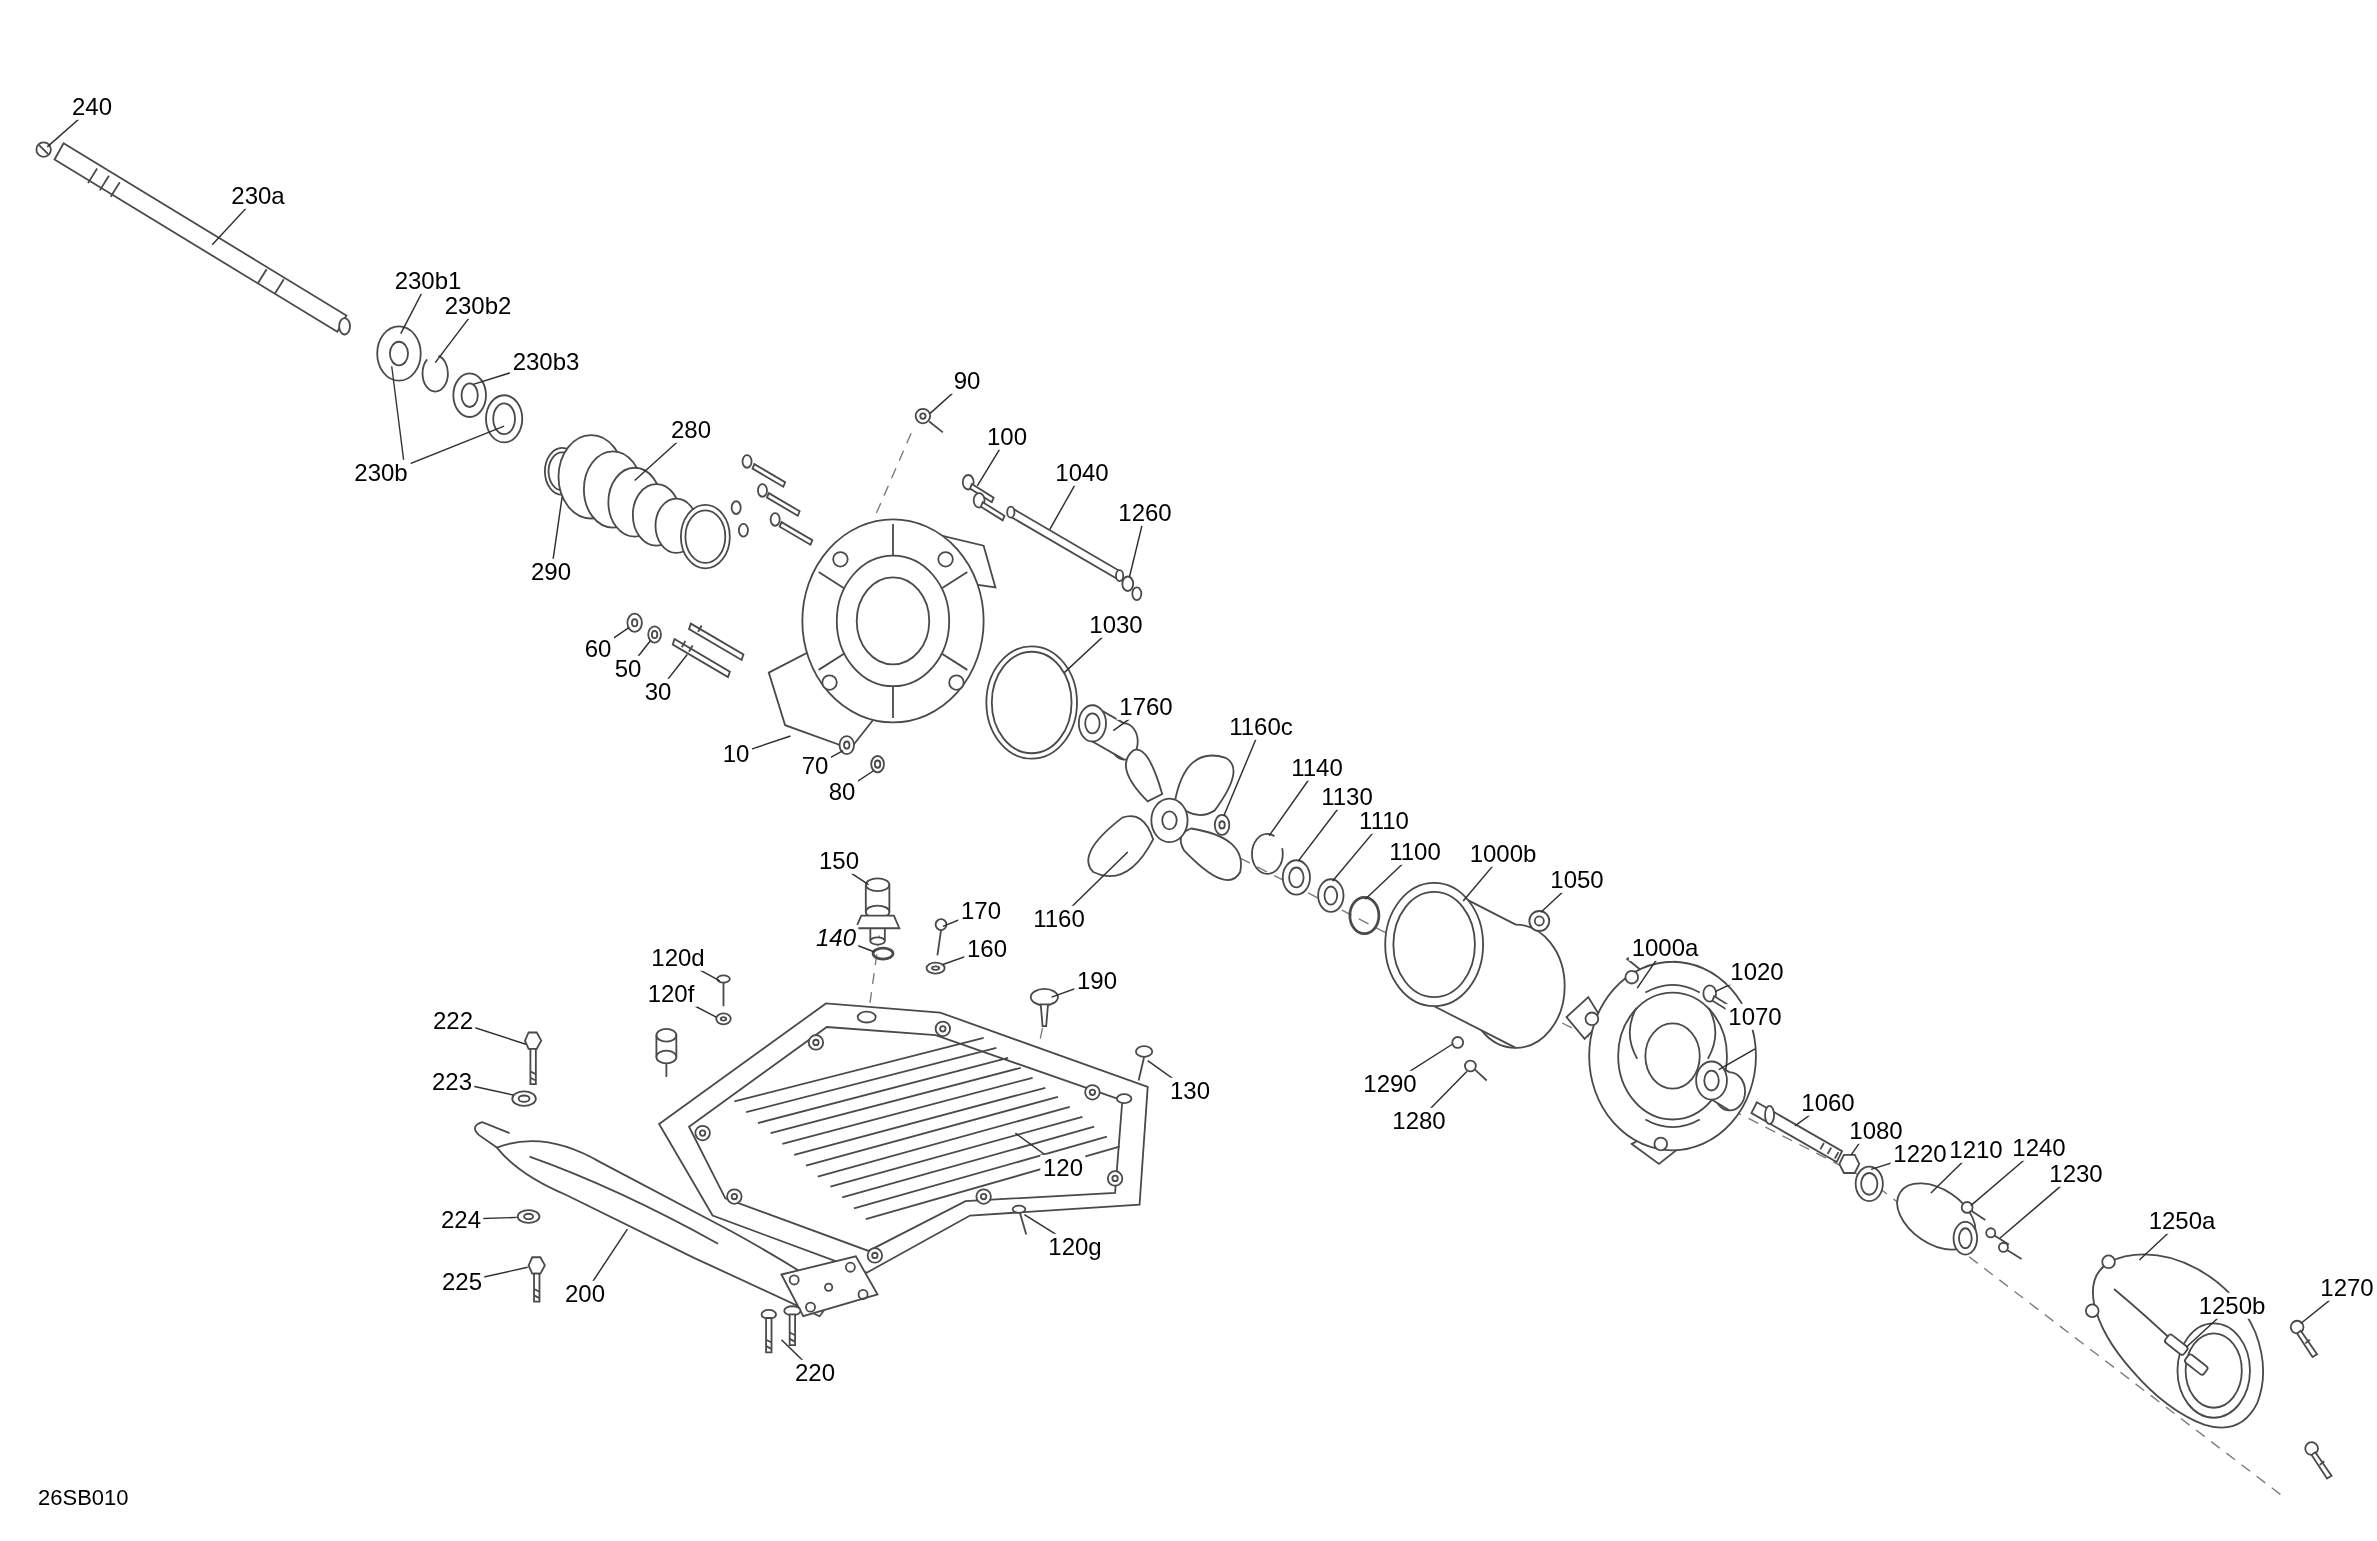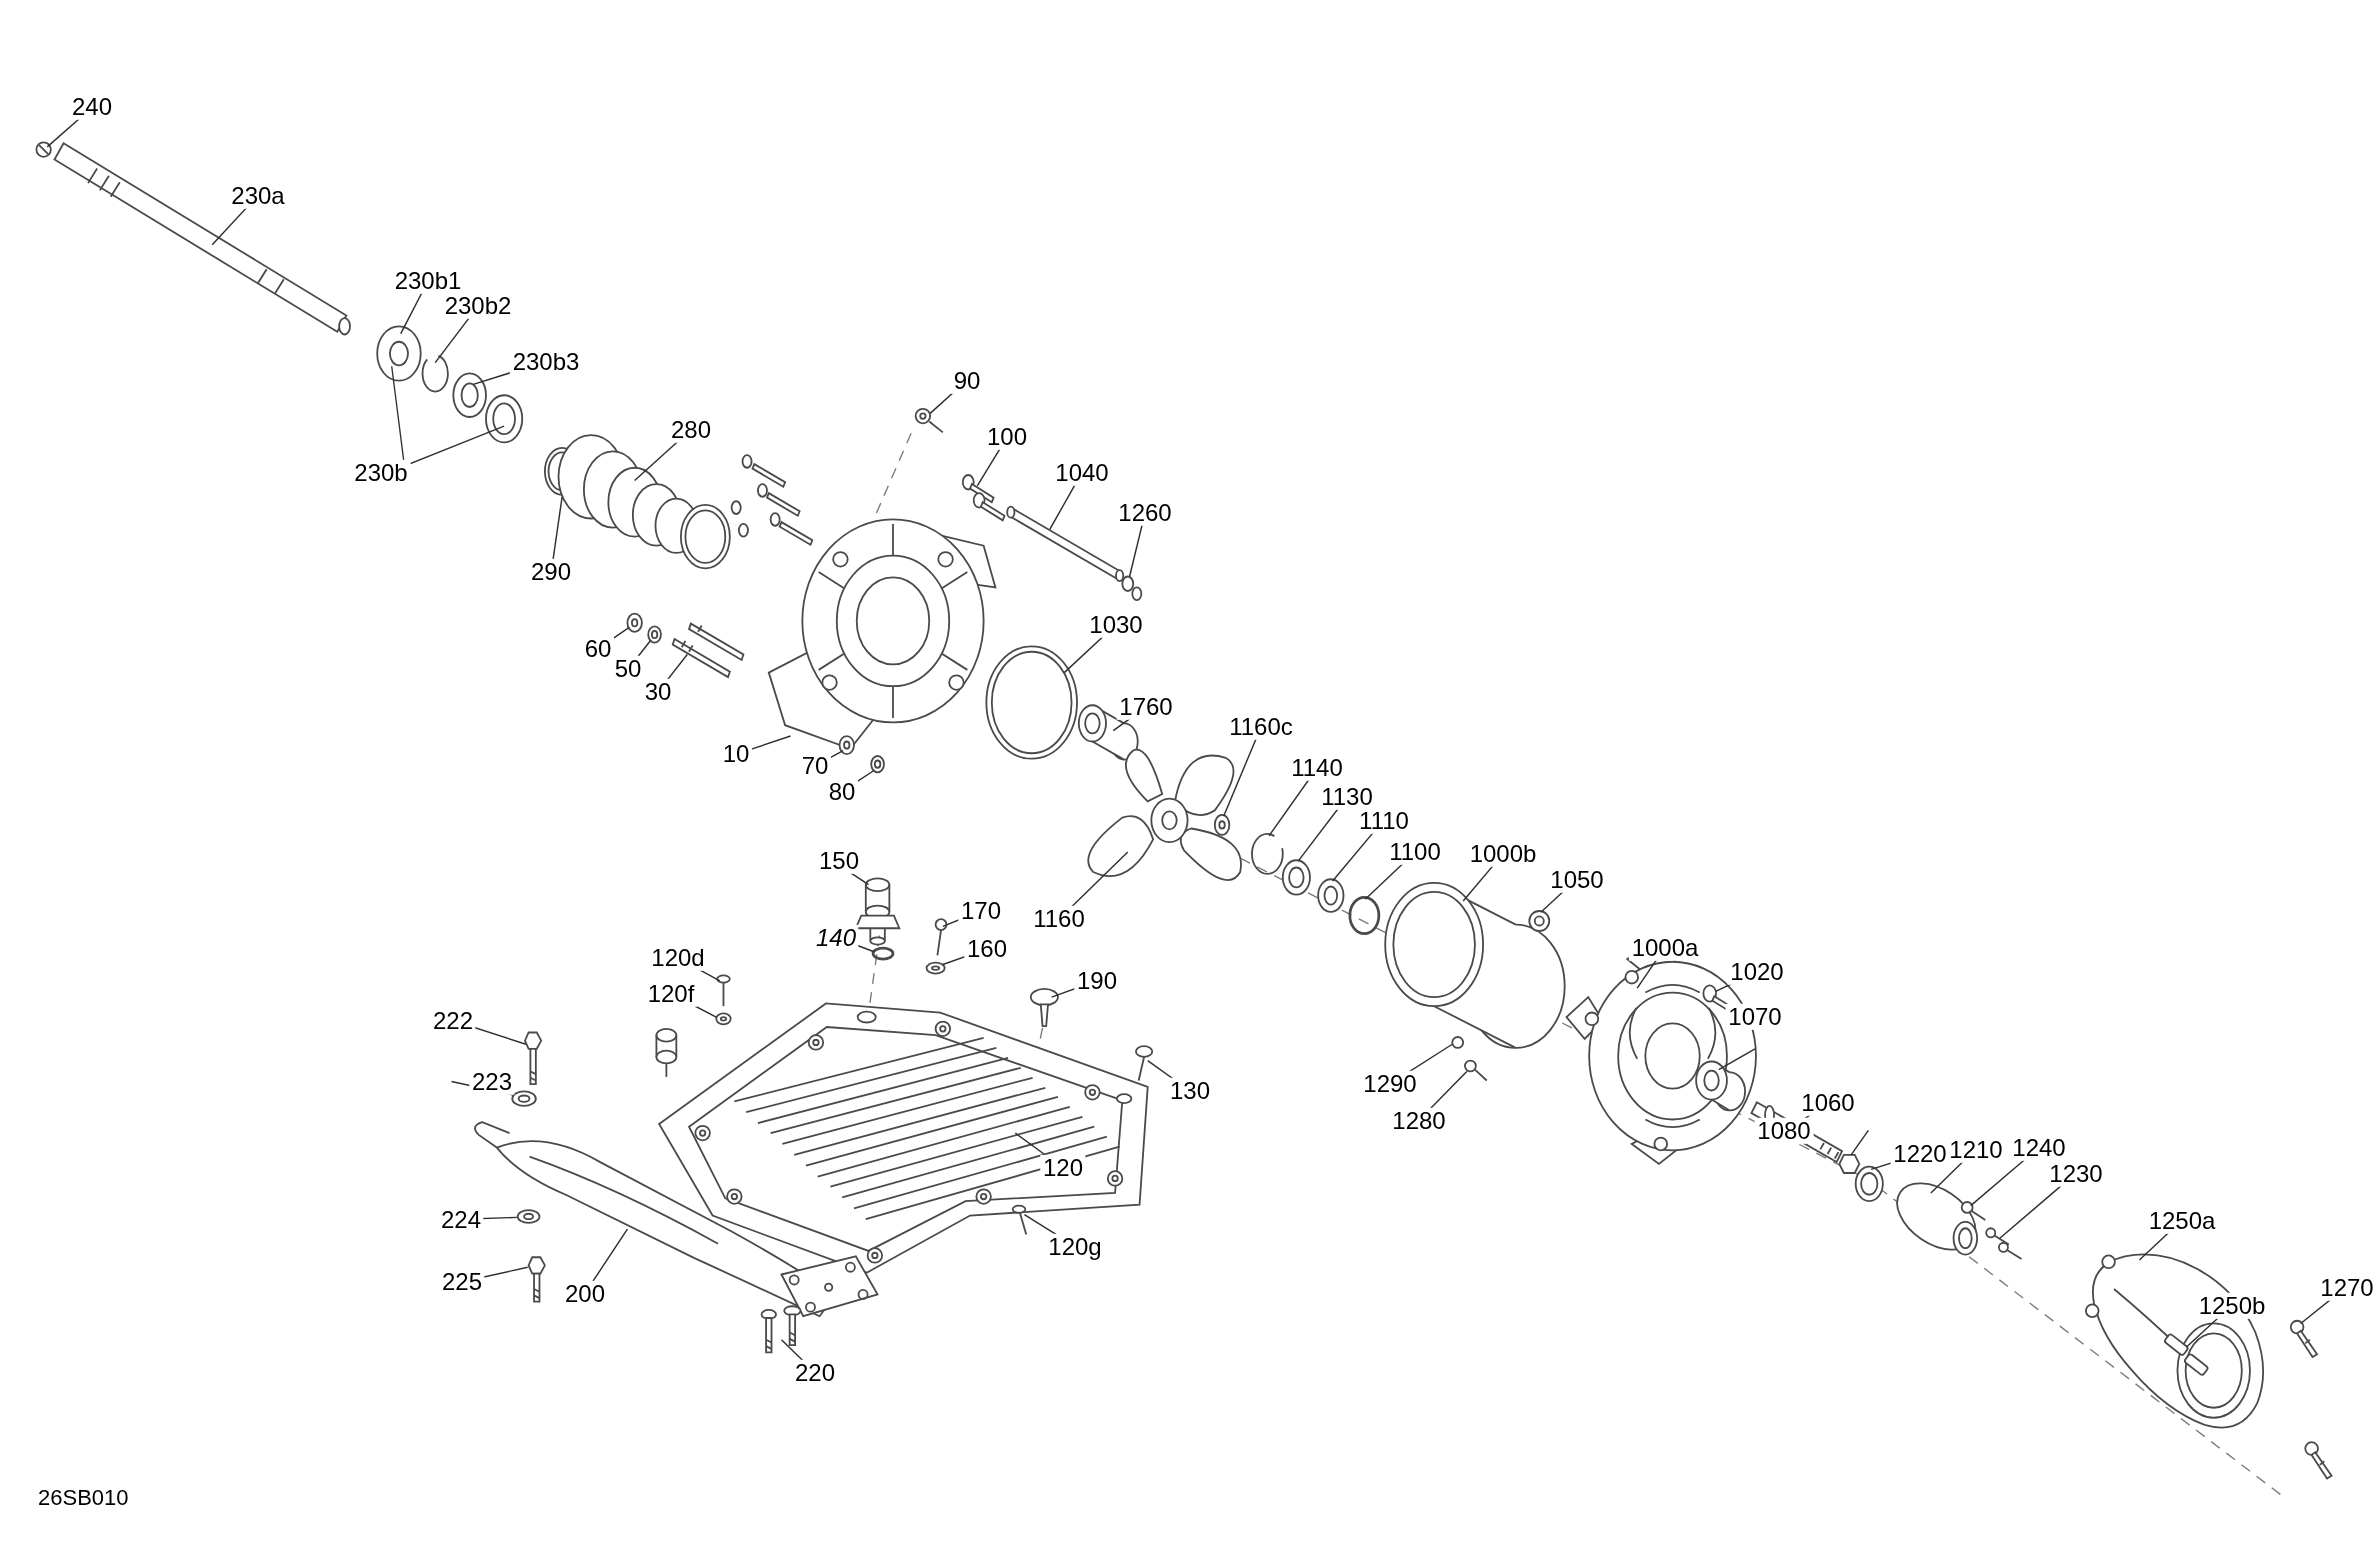--- a/index.html
+++ b/index.html
@@ -490,27 +490,27 @@
       <div class="part-label" style="left: 1757px; top: 972px;">1020</div>
       <div class="part-label" style="left: 1059px; top: 919px;">1160</div>
       <div class="part-label" style="left: 833px; top: 861px; margin-left: 6px;">150</div>
       <div class="part-label" style="left: 981px; top: 911px;">170</div>
       <div class="part-label" style="left: 836px; top: 938px; font-style: italic;">140</div>
       <div class="part-label" style="left: 987px; top: 949px;">160</div>
       <div class="part-label" style="left: 1097px; top: 981px;">190</div>
       <div class="part-label" style="left: 678px; top: 958px;">120d</div>
       <div class="part-label" style="left: 671px; top: 994px;">120f</div>
       <div class="part-label" style="left: 453px; top: 1021px;">222</div>
-      <div class="part-label" style="left: 452px; top: 1082px; margin-left: 40px;">223</div>
+      <div class="part-label" style="left: 452px; top: 1082px;">223</div>
       <div class="part-label" style="left: 1190px; top: 1091px;">130</div>
       <div class="part-label" style="left: 1390px; top: 1084px;">1290</div>
       <div class="part-label" style="left: 1419px; top: 1121px;">1280</div>
       <div class="part-label" style="left: 1755px; top: 1017px;">1070</div>
       <div class="part-label" style="left: 1828px; top: 1103px;">1060</div>
-      <div class="part-label" style="left: 1784px; top: 1131px; text-align: center;">1080</div>
+      <div class="part-label" style="left: 1876px; top: 1131px; text-align: center;">1080</div>
       <div class="part-label" style="left: 1920px; top: 1154px;">1220</div>
       <div class="part-label" style="left: 1976px; top: 1150px; text-align: center;">1210</div>
       <div class="part-label" style="left: 2039px; top: 1148px;">1240</div>
       <div class="part-label" style="left: 2076px; top: 1174px;">1230</div>
       <div class="part-label" style="left: 2182px; top: 1221px;">1250a</div>
       <div class="part-label" style="left: 461px; top: 1220px;">224</div>
       <div class="part-label" style="left: 462px; top: 1282px;">225</div>
       <div class="part-label" style="left: 585px; top: 1294px;">200</div>
       <div class="part-label" style="left: 1063px; top: 1168px;">120</div>
       <div class="part-label" style="left: 1075px; top: 1247px;">120g</div>

